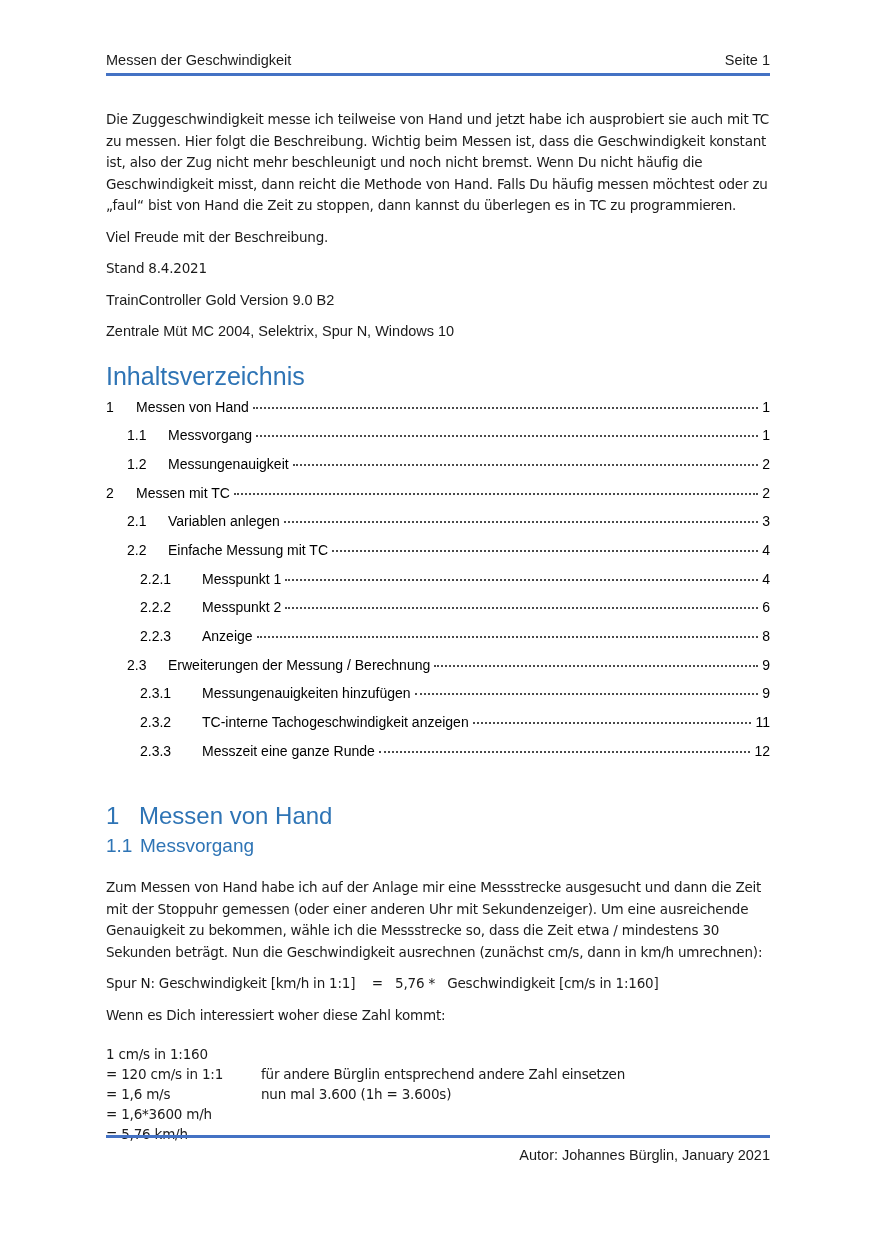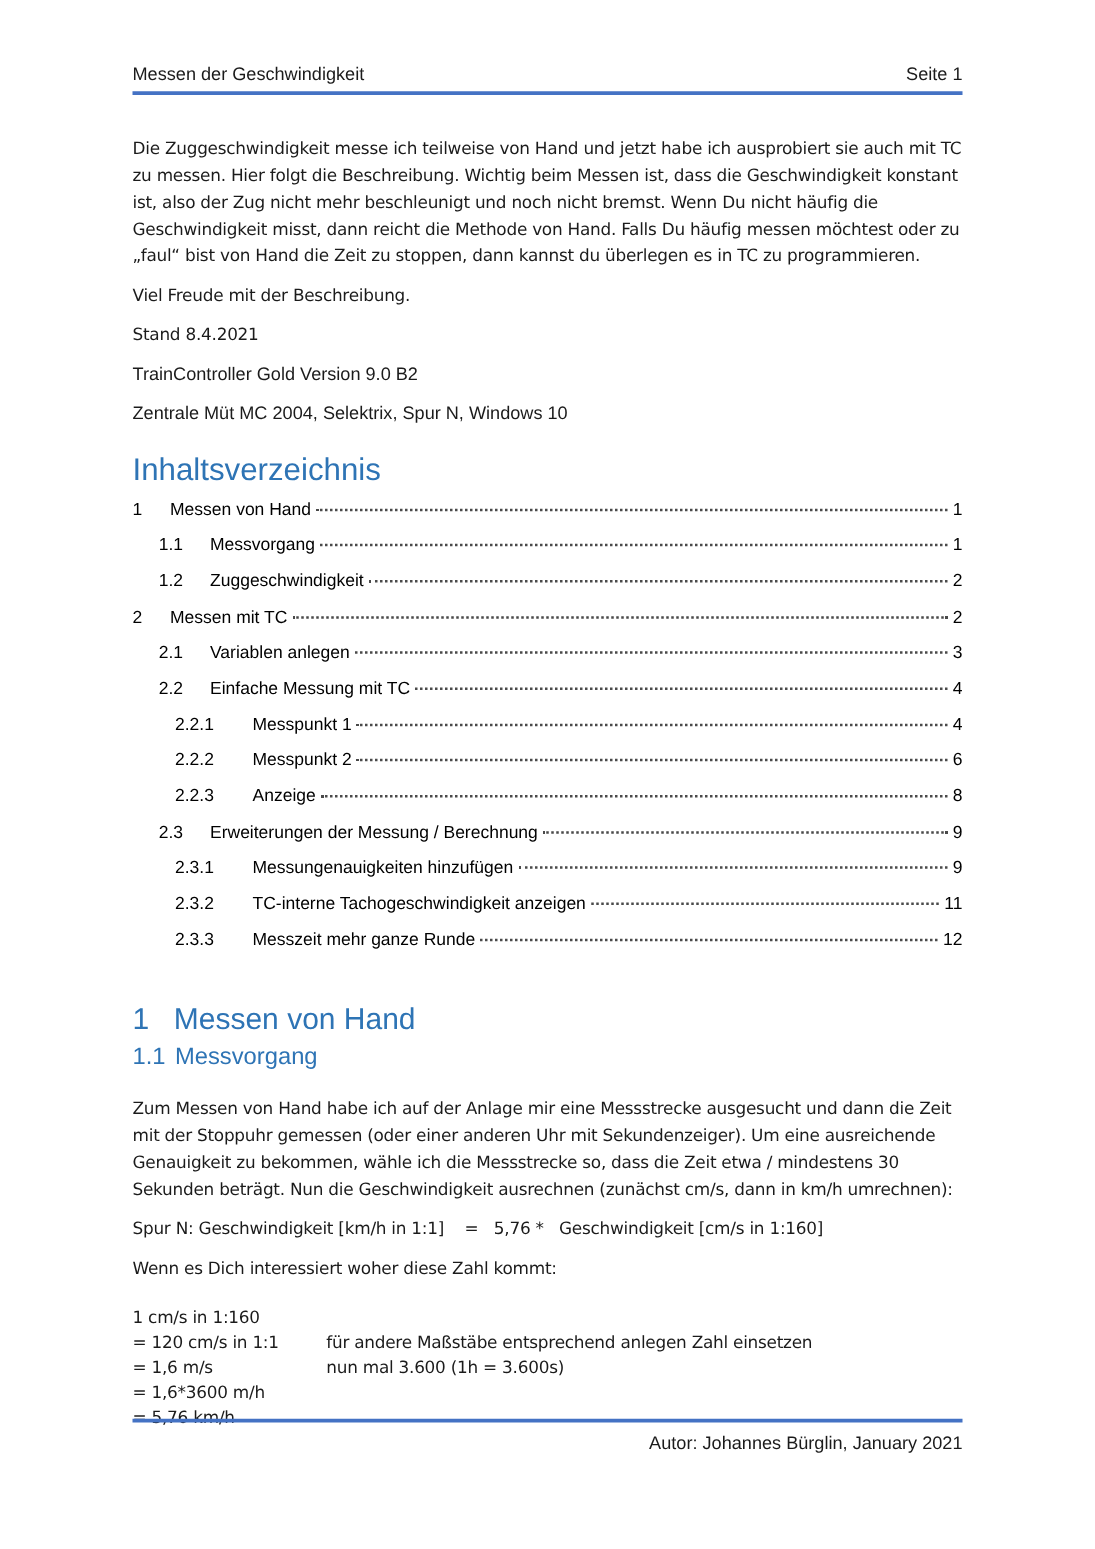--- a/index.html
+++ b/index.html
@@ -117,21 +117,21 @@
         <span class="toc-page">1</span>
       </div>
         <div class="toc-row lvl2">
         <span class="toc-num">1.1</span>
         <span class="toc-label">Messvorgang</span>
         <span class="toc-leader"></span>
         <span class="toc-page">1</span>
       </div>
         <div class="toc-row lvl2">
         <span class="toc-num">1.2</span>
-        <span class="toc-label">Zuggeschwindigkeit</span>
+        <span class="toc-label">Messungenauigkeit</span>
         <span class="toc-leader"></span>
         <span class="toc-page">2</span>
       </div>
         <div class="toc-row lvl1">
         <span class="toc-num">2</span>
         <span class="toc-label">Messen mit TC</span>
         <span class="toc-leader"></span>
         <span class="toc-page">2</span>
       </div>
         <div class="toc-row lvl2">
@@ -177,21 +177,21 @@
         <span class="toc-page">9</span>
       </div>
         <div class="toc-row lvl3">
         <span class="toc-num">2.3.2</span>
         <span class="toc-label">TC-interne Tachogeschwindigkeit anzeigen</span>
         <span class="toc-leader"></span>
         <span class="toc-page">11</span>
       </div>
         <div class="toc-row lvl3">
         <span class="toc-num">2.3.3</span>
-        <span class="toc-label">Messzeit mehr ganze Runde</span>
+        <span class="toc-label">Messzeit eine ganze Runde</span>
         <span class="toc-leader"></span>
         <span class="toc-page">12</span>
       </div>
       </div>
 
     <div class="h1">
       <span class="hnum">1</span><span>Messen von Hand</span>
     </div>
 
     <div class="h2">
@@ -204,21 +204,21 @@
 
     <p class="comic mt8">Wenn es Dich interessiert woher diese Zahl kommt:</p>
 
     <div class="comic deriv" id="deriv-container">
         <div class="deriv-row">
         <span class="deriv-left">1 cm/s in 1:160</span>
         <span class="deriv-right"></span>
       </div>
         <div class="deriv-row">
         <span class="deriv-left">= 120 cm/s in 1:1</span>
-        <span class="deriv-right">für andere Maßstäbe entsprechend anlegen Zahl einsetzen</span>
+        <span class="deriv-right">für andere Bürglin entsprechend andere Zahl einsetzen</span>
       </div>
         <div class="deriv-row">
         <span class="deriv-left">= 1,6 m/s</span>
         <span class="deriv-right">nun mal 3.600 (1h = 3.600s)</span>
       </div>
         <div class="deriv-row">
         <span class="deriv-left">= 1,6*3600 m/h</span>
         <span class="deriv-right"></span>
       </div>
         <div class="deriv-row">

